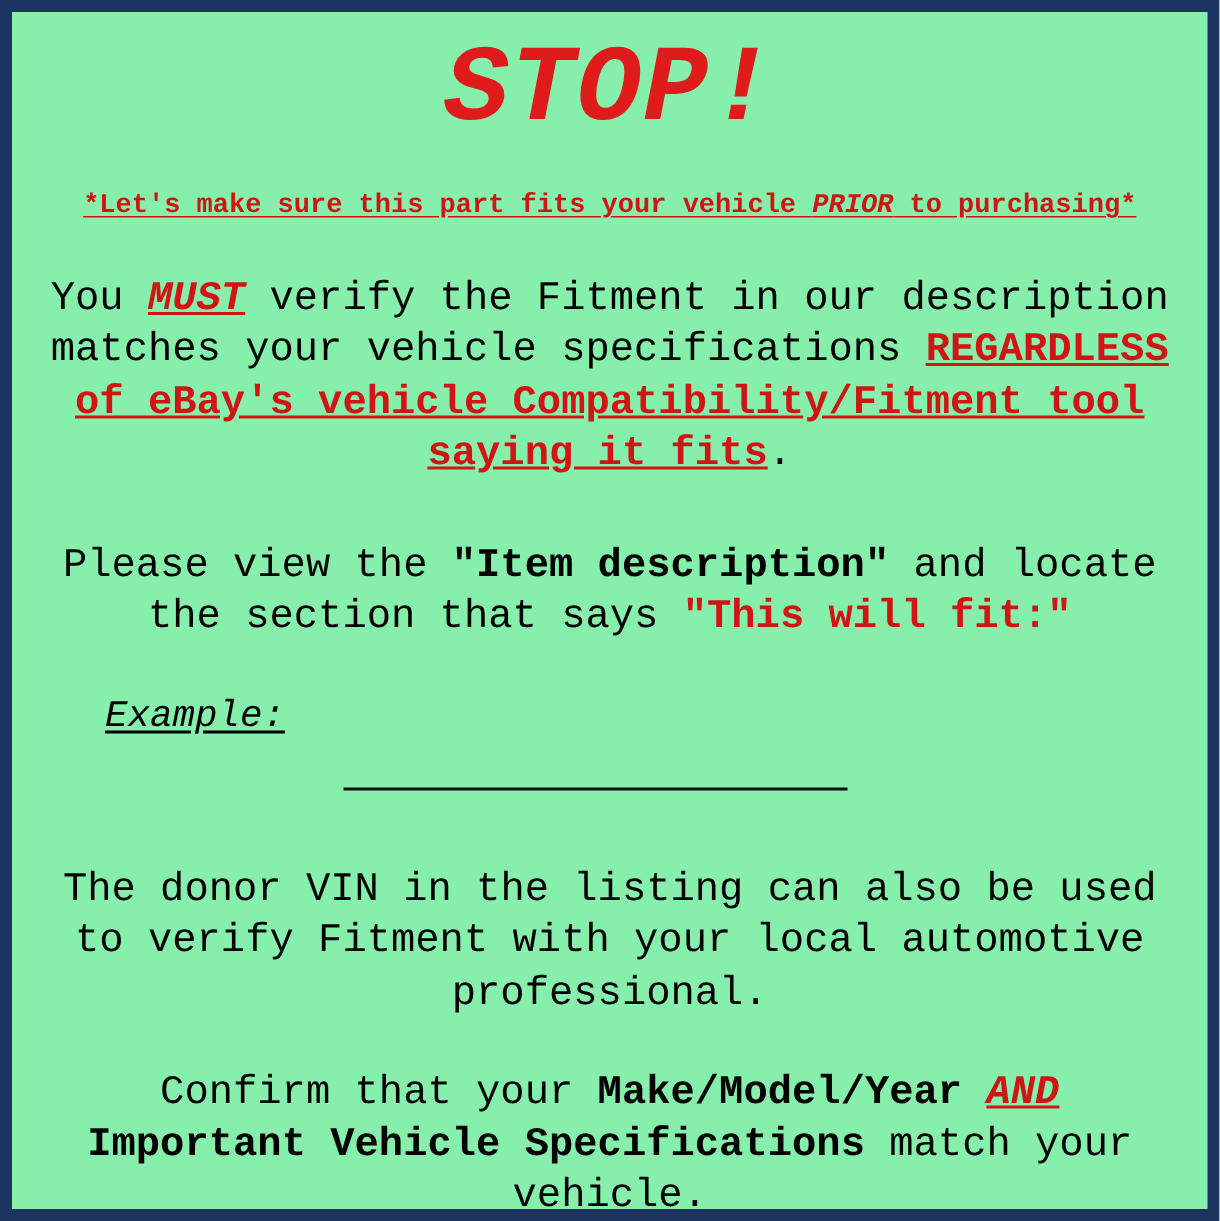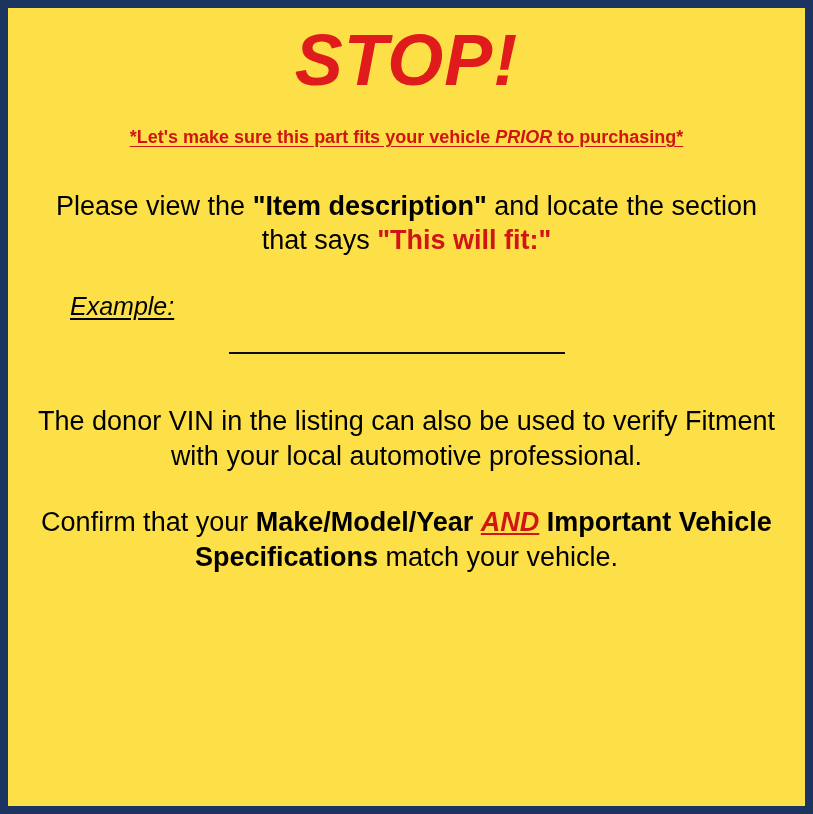--- a/index.html
+++ b/index.html
@@ -11,25 +11,26 @@
     width: 813px;
     height: 814px;
     overflow: hidden;
     font-family: "Liberation Sans", sans-serif;
   }
 
   .notice-card {
     box-sizing: border-box;
     width: 813px;
     height: 814px;
-    background: #fde047;
+    background: #86efac;
     border: 8px solid #1b3560;
     padding: 4px 14px 0 14px;
     display: block;
     position: relative;
+    font-family: Liberation Mono, monospace;
   }
 
   .stop-title {
     text-align: center;
     color: #e01b1b;
     font-weight: bold;
     font-style: italic;
     font-size: 72px;
     line-height: 1.18;
     letter-spacing: 1px;
@@ -129,20 +130,23 @@
 <body>
 
 <div class="notice-card">
 
   <div class="stop-title">STOP!</div>
 
   <div class="tagline">
     <span class="u">*Let's make sure this part fits your vehicle </span><span class="u it">PRIOR</span><span class="u"> to purchasing*</span>
   </div>
 
+  <div class="para para-must">
+    <span>You </span><span class="redbiu">MUST</span><span> verify the Fitment in our description matches your vehicle specifications </span><span class="redbu">REGARDLESS of eBay's vehicle Compatibility/Fitment tool saying it fits</span><span>.</span>
+  </div>
 
   <div class="para para-view">
     <span>Please view the </span><span class="blackb">"Item description"</span><span> and locate the section that says </span><span class="redb">"This will fit:"</span>
   </div>
 
   <div class="example-block">
     <div>
       <span class="example-label">Example:</span>
     </div>
   </div>

